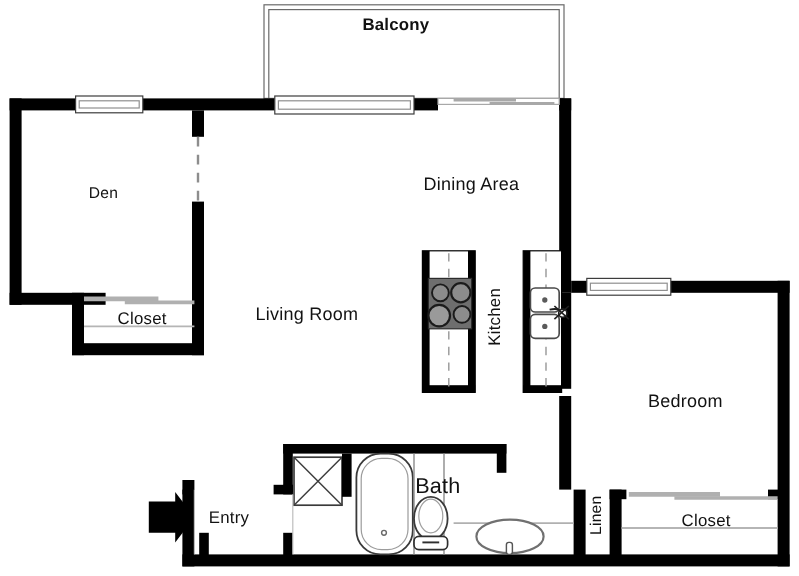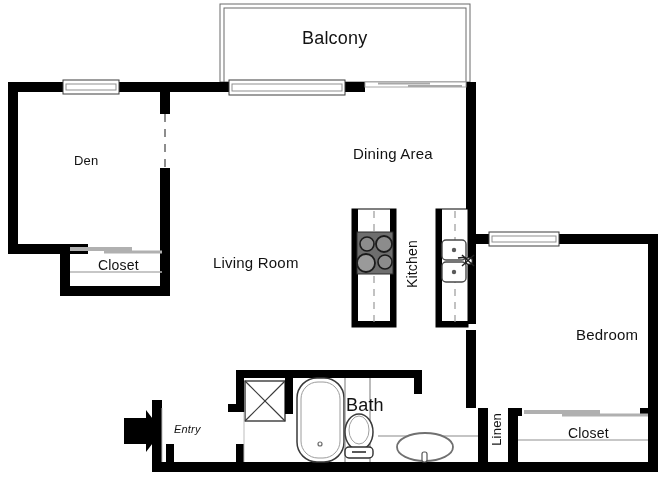--- a/index.html
+++ b/index.html
@@ -26,29 +26,29 @@
     display: block;
   }
   .room-label {
     position: absolute;
     color: #121212;
     font-family: "Liberation Sans", sans-serif;
     white-space: nowrap;
     letter-spacing: 0.2px;
     user-select: none;
   }
-  .lbl-balcony  { left: 302px; top: 28px;  font-size: 18px; }
+  .lbl-balcony  { left: 302px; top: 12px;  font-size: 14px; font-weight: bold; }
   .lbl-den      { left: 74px;  top: 153px; font-size: 13px; }
   .lbl-dining   { left: 353px; top: 145px; font-size: 15px; }
   .lbl-living   { left: 213px; top: 254px; font-size: 15px; }
   .lbl-closet1  { left: 98px;  top: 257px; font-size: 14px; }
-  .lbl-bedroom  { left: 540px; top: 326px; font-size: 15px; margin-left: 36px; }
+  .lbl-bedroom  { left: 540px; top: 326px; font-size: 15px; }
   .lbl-closet2  { left: 568px; top: 425px; font-size: 14px; }
   .lbl-bath     { left: 346px; top: 395px; font-size: 18px; }
-  .lbl-entry    { left: 174px; top: 423px; font-size: 11px; font-style: italic; }
+  .lbl-entry    { left: 174px; top: 423px; font-size: 14px; }
   .lbl-kitchen  {
     left: 404px; top: 240px;
     font-size: 14px;
     writing-mode: vertical-rl;
     transform: rotate(180deg);
     transform-origin: center;
   }
   .lbl-linen {
     left: 489px; top: 413px;
     font-size: 13px;

